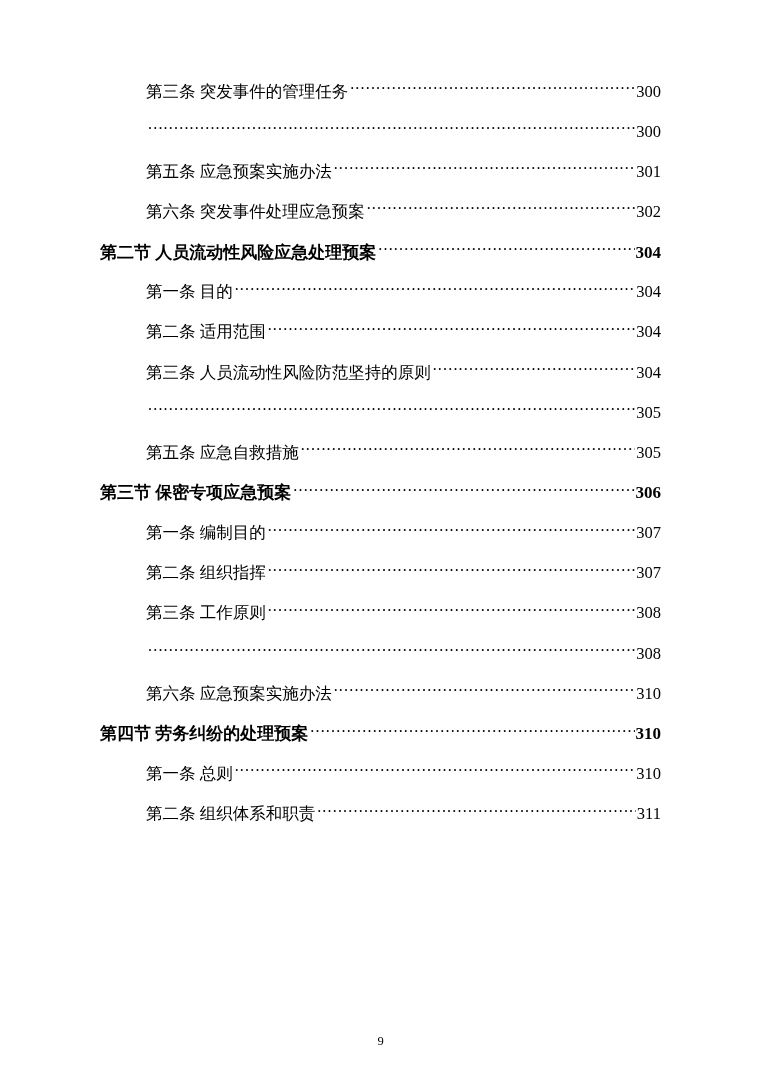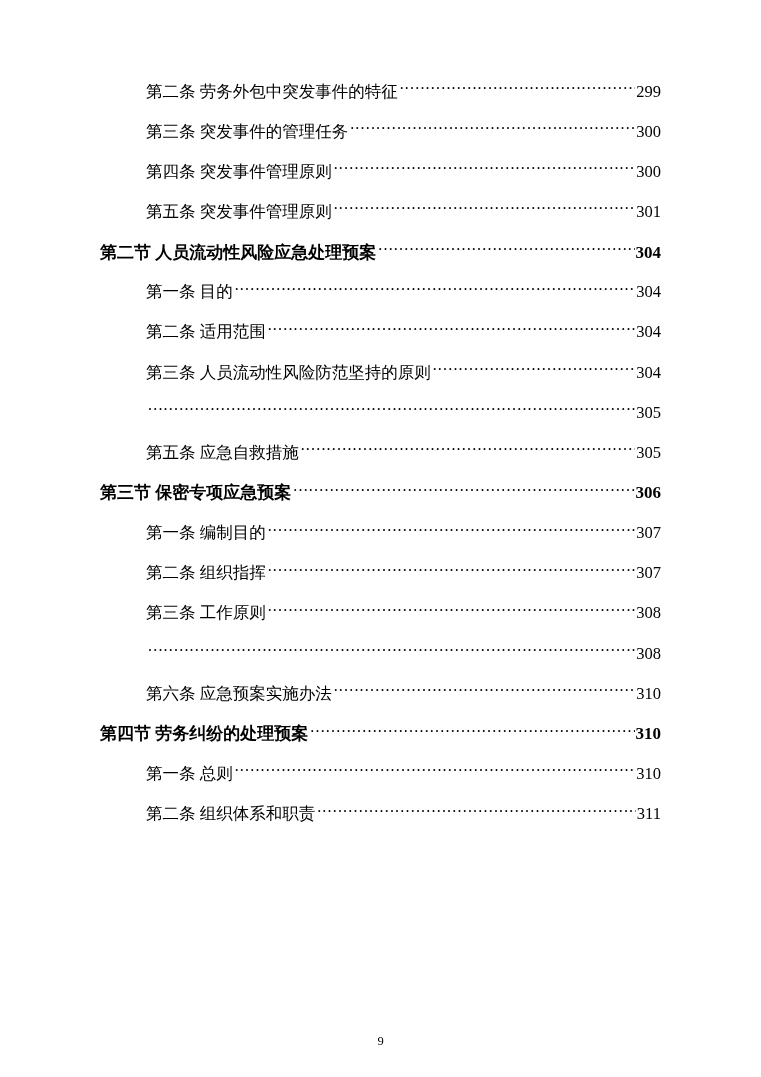--- a/index.html
+++ b/index.html
@@ -87,38 +87,37 @@
     font-size: 12.5px;
     font-family: "Liberation Serif", serif;
   }
 </style>
 </head>
 <body>
 
 <div class="page">
   <ul class="toc" id="toc-list">
       <li class="toc-entry level-2">
-        <span class="entry-title">第二条  劳务外包中突发事件的特征</span>
-        <span class="leader"></span>
-        <span class="page-num">299</span>
-      </li>
-      <li class="toc-entry level-2">
         <span class="entry-title">第三条  突发事件的管理任务</span>
         <span class="leader"></span>
         <span class="page-num">300</span>
       </li>
       <li class="toc-entry level-2">
-        <span class="entry-title">第四条  突发事件管理原则</span>
         <span class="leader"></span>
         <span class="page-num">300</span>
       </li>
       <li class="toc-entry level-2">
-        <span class="entry-title">第五条  突发事件管理原则</span>
+        <span class="entry-title">第五条  应急预案实施办法</span>
         <span class="leader"></span>
         <span class="page-num">301</span>
+      </li>
+      <li class="toc-entry level-2">
+        <span class="entry-title">第六条  突发事件处理应急预案</span>
+        <span class="leader"></span>
+        <span class="page-num">302</span>
       </li>
       <li class="toc-entry level-1">
         <span class="entry-title">第二节  人员流动性风险应急处理预案</span>
         <span class="leader"></span>
         <span class="page-num">304</span>
       </li>
       <li class="toc-entry level-2">
         <span class="entry-title">第一条  目的</span>
         <span class="leader"></span>
         <span class="page-num">304</span>

